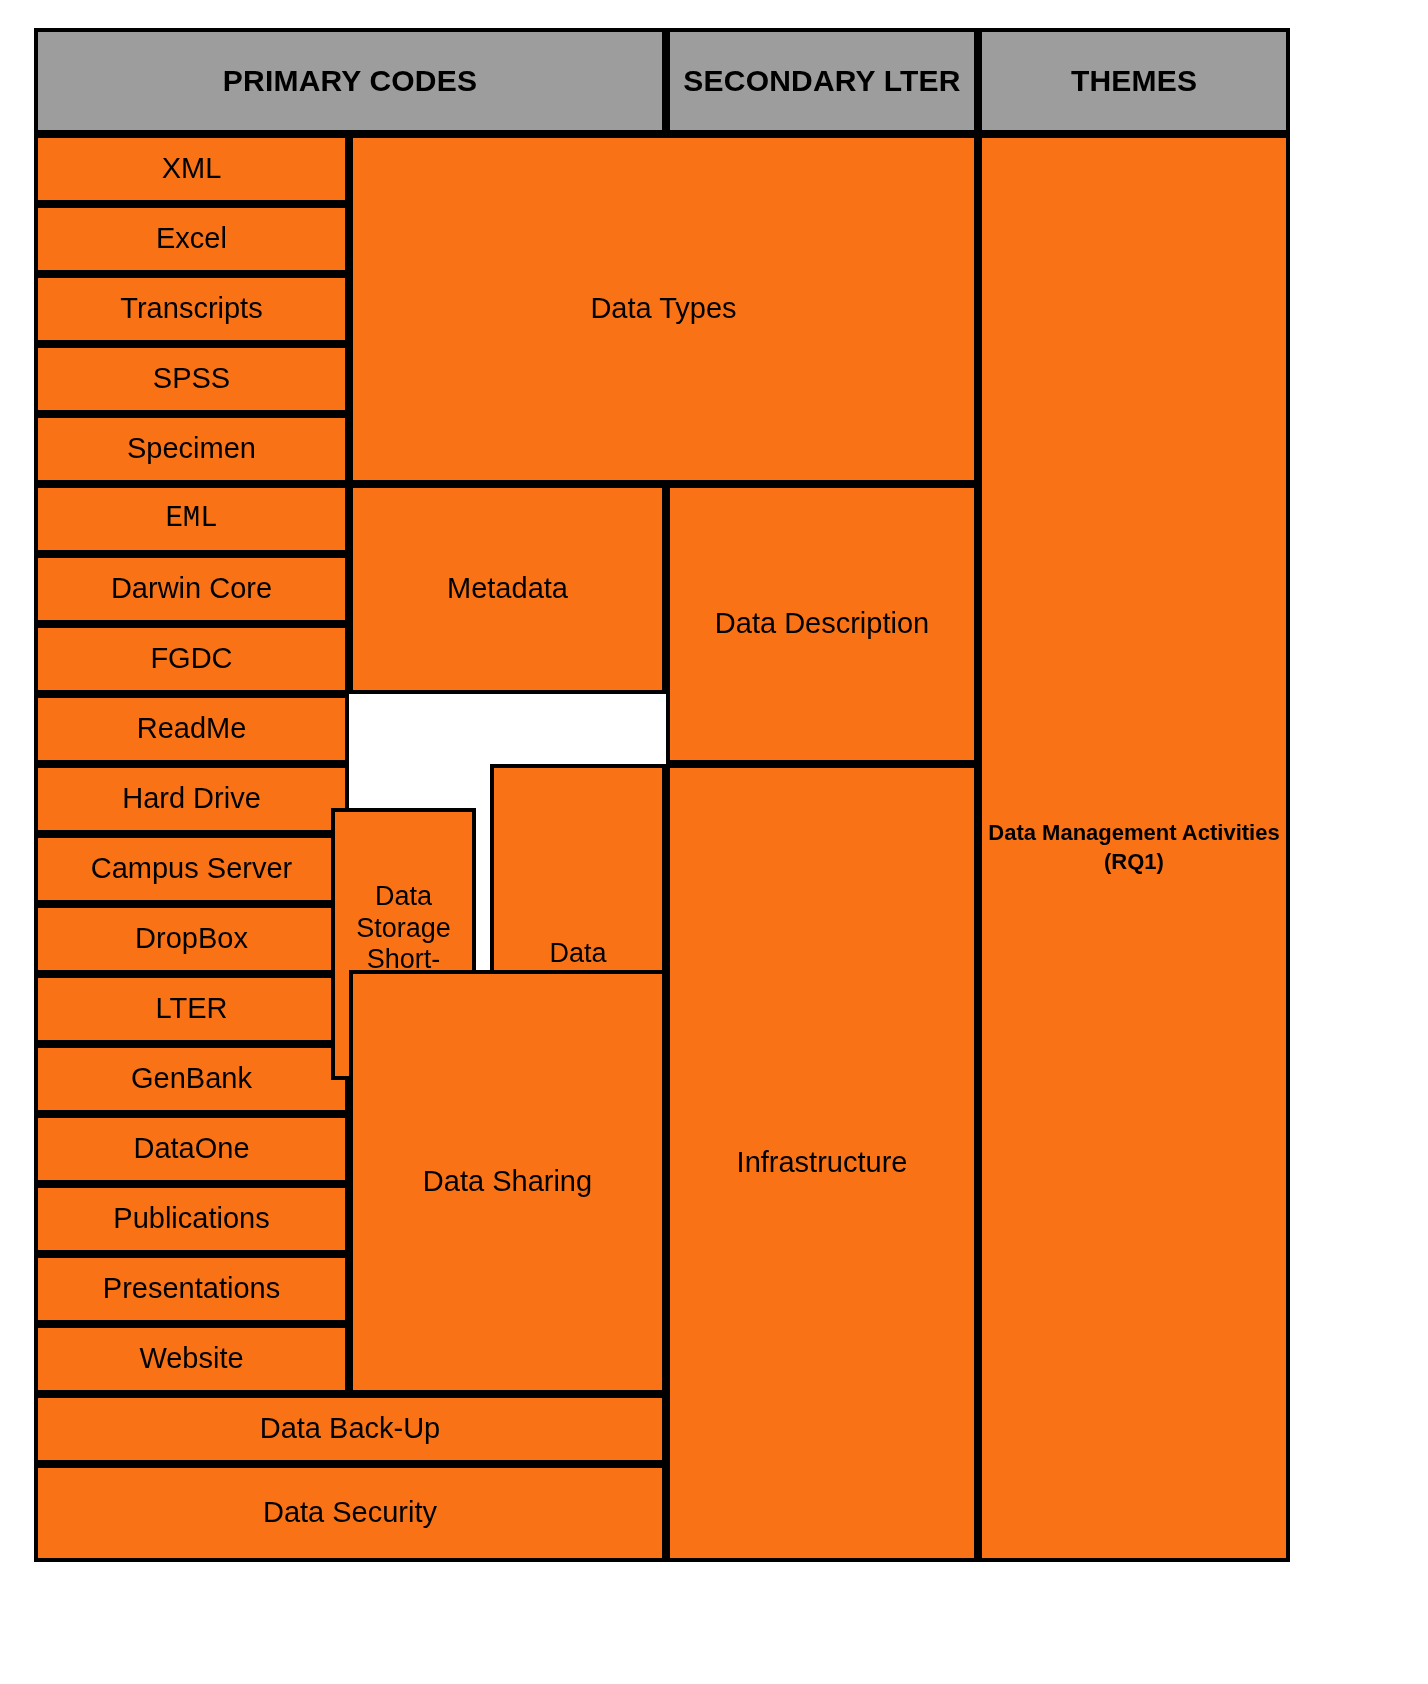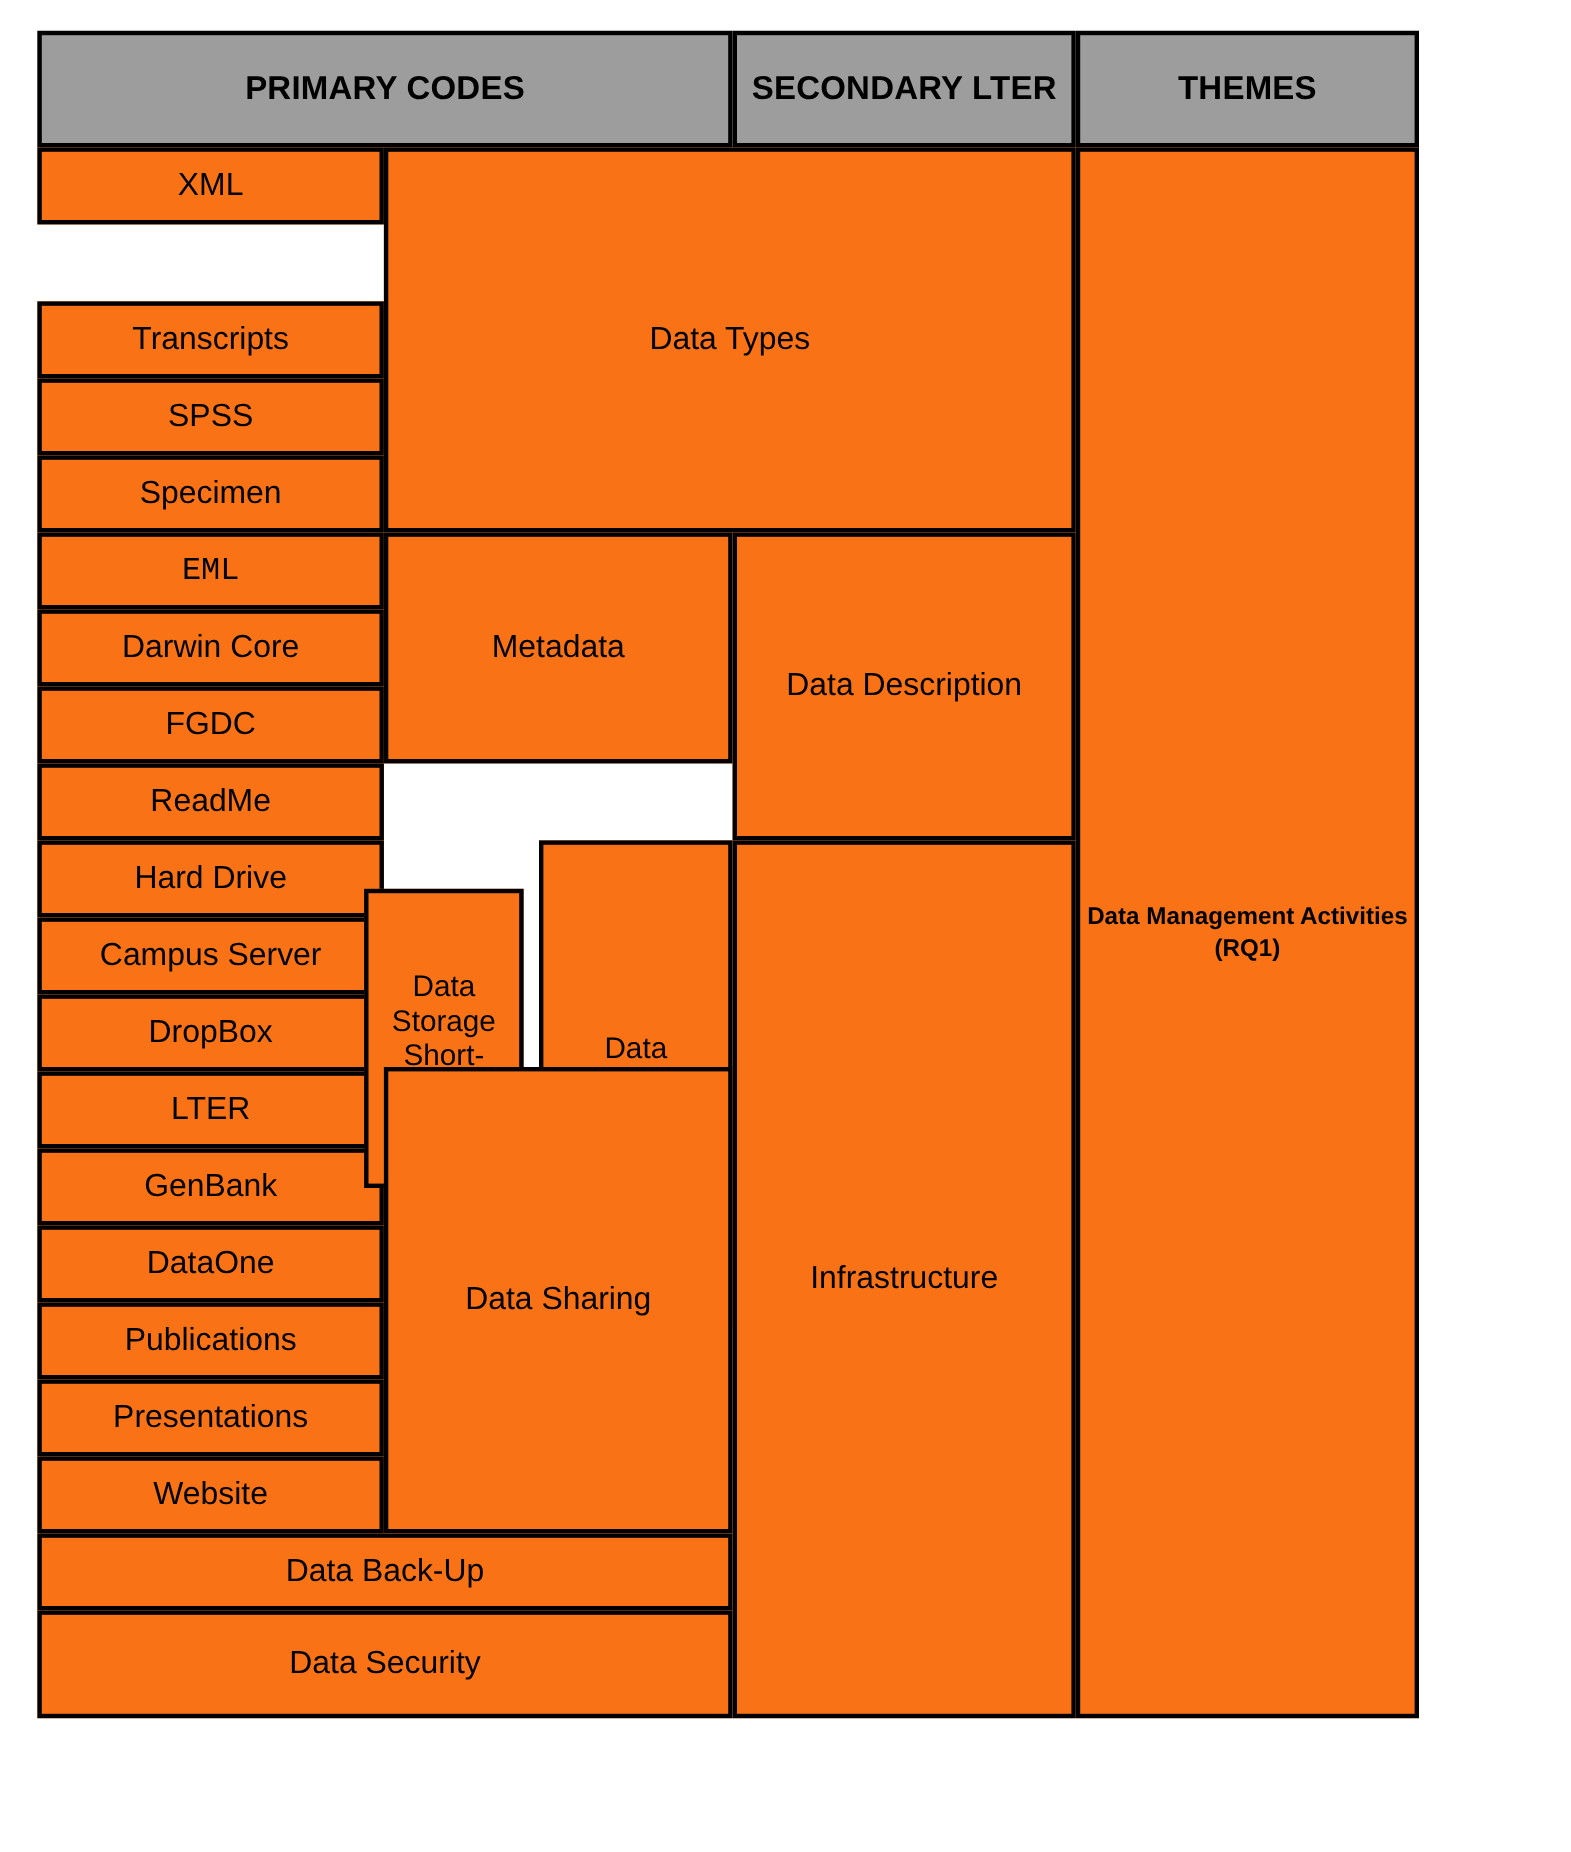--- a/index.html
+++ b/index.html
@@ -75,20 +75,23 @@
   </div>
   <div class="cell header" style="left:632px; top:0px; width:312px; height:106px;">
     <span class="txt">SECONDARY LTER</span>
   </div>
   <div class="cell header" style="left:944px; top:0px; width:312px; height:106px;">
     <span class="txt">THEMES</span>
   </div>
 
   <div class="cell prim" style="left:0px; top:106px; width:315px; height:70px;">
     <span class="txt">XML</span>
+  </div>
+  <div class="cell prim" style="left:0px; top:176px; width:315px; height:70px;">
+    <span class="txt">Excel</span>
   </div>
   <div class="cell prim" style="left:0px; top:246px; width:315px; height:70px;">
     <span class="txt">Transcripts</span>
   </div>
   <div class="cell prim" style="left:0px; top:316px; width:315px; height:70px;">
     <span class="txt">SPSS</span>
   </div>
   <div class="cell prim" style="left:0px; top:386px; width:315px; height:70px;">
     <span class="txt">Specimen</span>
   </div>

